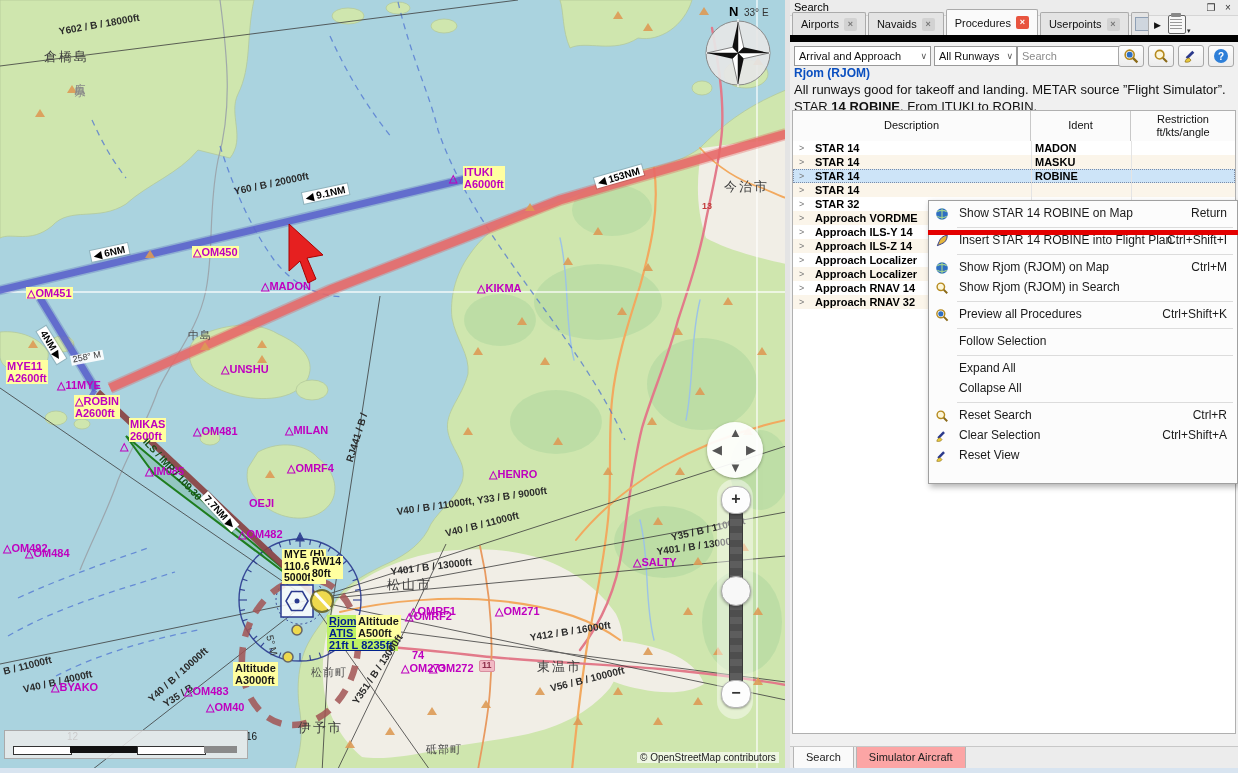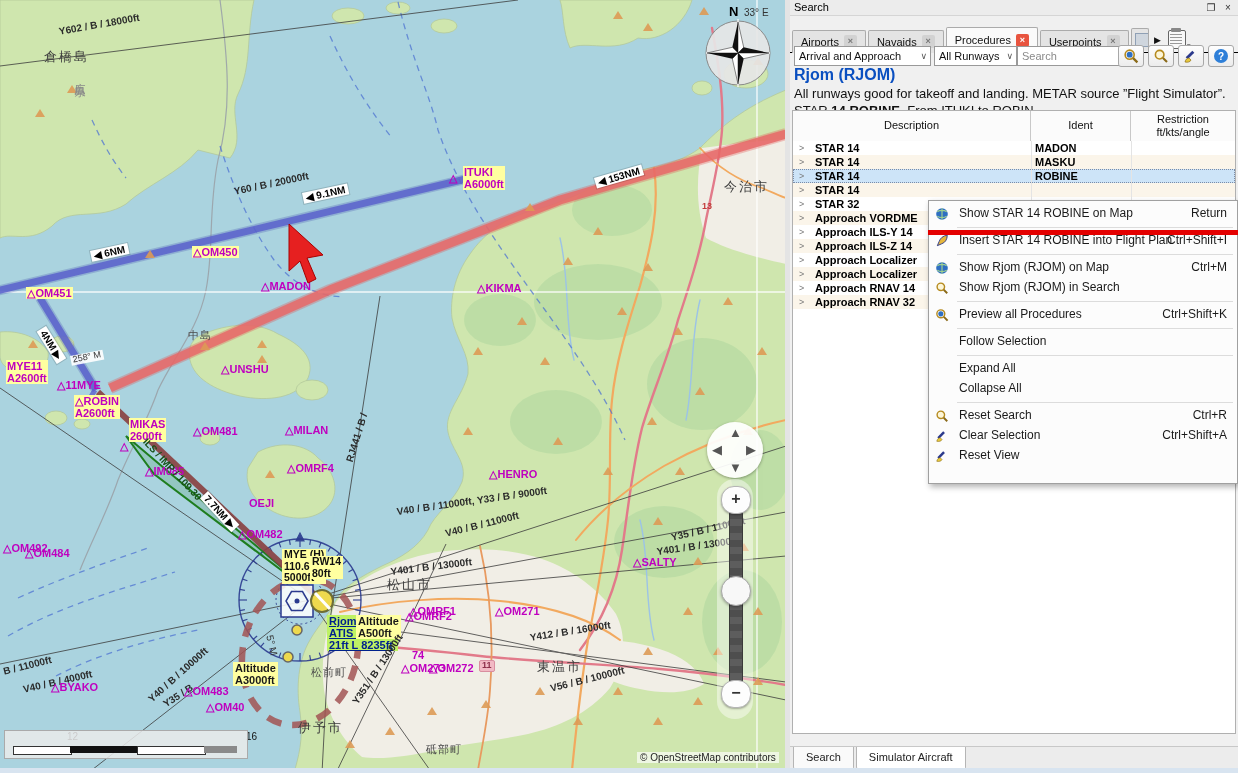--- a/index.html
+++ b/index.html
@@ -38,21 +38,21 @@
     text-align:center;font-size:16px;font-weight:700;color:#333;line-height:24px;}
   #slider-handle{left:721px;top:576px;width:28px;height:28px;border-radius:50%;background:#f8f8f8;border:1px solid #a8a8a8;box-shadow:0 1px 3px rgba(0,0,0,.35);}
   #scalebar{left:4px;top:730px;width:242px;height:27px;background:rgba(235,235,235,.85);border:1px solid #aaa;}
   .scaleseg{position:absolute;top:15px;height:7px;}
   
   #splitter{position:absolute;left:785px;top:0;width:5px;height:773px;background:#e4e4e4;z-index:20;}
   #panel{position:absolute;left:790px;top:0;width:448px;height:773px;background:#f0f0f0;z-index:21;font-size:11px;color:#111;}
   #titlebar{position:absolute;left:0;top:0;width:448px;height:15px;background:#ececec;border-bottom:1px solid #d5d5d5;}
   #titlebar .t{position:absolute;left:4px;top:1px;font-size:11px;color:#000;}
   .tb-btn{position:absolute;top:1px;width:14px;height:13px;text-align:center;font-size:10px;color:#333;line-height:13px;}
-  #tabrow{position:absolute;left:0;top:16px;width:448px;height:26px;display:flex;align-items:center;padding-left:2px;box-sizing:border-box;border-bottom:1px solid #000000;margin-top:11px;}
+  #tabrow{position:absolute;left:0;top:16px;width:448px;height:26px;display:flex;align-items:flex-end;padding-left:2px;box-sizing:border-box;border-bottom:7px solid #000000;}
   .tab{display:flex;align-items:center;gap:5px;height:22px;padding:0 8px;border:1px solid #ababab;border-bottom:none;background:#e4e4e4;margin-right:2px;border-radius:2px 2px 0 0;}
   .tab.active{background:#fafafa;height:25px;}
   .tab .x{width:13px;height:13px;border-radius:2px;background:#d2d2d2;color:#777;font-size:9px;line-height:13px;text-align:center;font-weight:700;}
   .tab .x.red{background:#e8543f;color:#fff;}
   .tab-stub{width:16px;height:22px;border:1px solid #ababab;border-bottom:none;background:#e4e4e4;border-radius:2px 2px 0 0;overflow:hidden;position:relative;}
   .tab-stub .half-icon{position:absolute;left:3px;top:4px;width:14px;height:12px;background:#cfd6de;border:1px solid #8fa0b5;}
   #tab-scroll{width:16px;height:20px;text-align:center;font-size:9px;color:#111;line-height:20px;margin:0 1px;}
   #win-menu{width:22px;height:20px;position:relative;margin-right:2px;}
   #win-menu .pad{position:absolute;left:1px;top:0;width:16px;height:17px;background:#f8f8f8;border:1px solid #666;border-radius:2px;}
   #win-menu .clip{position:absolute;left:4px;top:-2px;width:10px;height:4px;background:#888;border-radius:1px;}
@@ -60,36 +60,36 @@
      background:repeating-linear-gradient(0deg,#999 0 1px,transparent 1px 3px);}
   #win-menu .caret{position:absolute;right:-2px;bottom:0;font-size:7px;color:#222;}
   #filterrow{position:absolute;left:0;top:44px;width:448px;height:26px;}
   .combo{position:absolute;top:2px;height:20px;background:#fff;border:1px solid #999;box-sizing:border-box;font-size:11px;color:#111;line-height:18px;padding-left:4px;}
   .combo .arr{position:absolute;right:3px;top:0;color:#555;font-size:9px;line-height:18px;}
   #search-input{position:absolute;left:227px;top:2px;width:103px;height:20px;border:1px solid #999;box-sizing:border-box;font-size:11px;padding:0 4px;color:#111;font-family:"Liberation Sans",sans-serif;}
   #search-input::placeholder{color:#8a8a8a;}
   .fbtn{position:absolute;top:1px;width:26px;height:22px;background:linear-gradient(#fefefe,#ececec);border:1px solid #a8a8a8;border-radius:3px;box-sizing:border-box;text-align:center;}
   .fbtn svg{margin-top:2px;}
   #result-head{position:absolute;left:4px;top:66px;width:440px;}
-  #res-title{color:#0a4fc0;font-weight:700;font-size:16px;}
+  #res-title{color:#0a4fc0;font-weight:700;font-size:12px;}
   .res-line{font-size:13px;color:#111;margin-top:2px;white-space:nowrap;}
   #tablewrap{position:absolute;left:2px;top:110px;width:444px;height:624px;background:#fff;border:1px solid #b0b0b0;box-sizing:border-box;}
   #thead{position:absolute;left:0;top:0;width:442px;height:30px;background:#fbfbfb;border-bottom:1px solid #c8c8c8;}
   .th{position:absolute;top:0;height:30px;display:flex;align-items:center;justify-content:center;text-align:center;font-size:11px;color:#111;border-right:1px solid #c8c8c8;box-sizing:border-box;white-space:pre-line;line-height:1.2;}
   #rows{position:absolute;left:0;top:30px;width:442px;}
   .trow{position:relative;width:442px;height:14px;font-size:11px;font-weight:700;color:#000;background:#fff;}
   .trow.alt{background:#fbf5ea;}
   .trow.sel{background:#cde4f8;outline:1px dotted #7a8ca8;outline-offset:-1px;}
   .trow .chev{position:absolute;left:6px;top:0;font-size:9px;font-weight:400;color:#777;line-height:14px;}
   .trow .c1{position:absolute;left:22px;top:0;line-height:14px;white-space:nowrap;}
   .trow .c2{position:absolute;left:242px;top:0;line-height:14px;white-space:nowrap;}
   .trow .v1{position:absolute;left:238px;top:0;width:1px;height:14px;background:#e4e4e4;}
   .trow .v2{position:absolute;left:338px;top:0;width:1px;height:14px;background:#e4e4e4;}
   #bottom-tabs{position:absolute;left:0;top:746px;width:448px;height:22px;background:#ececec;border-top:1px solid #c8c8c8;display:flex;align-items:flex-start;padding-left:3px;box-sizing:border-box;}
-  .btab{height:21px;padding:0 12px;border:1px solid #b5b5b5;border-top:none;background:#ffffff;font-size:11px;line-height:20px;color:#222;margin-right:2px;border-radius:0 0 2px 2px;}
+  .btab{height:21px;padding:0 12px;border:1px solid #b5b5b5;border-top:none;background:#fca5a5;font-size:11px;line-height:20px;color:#222;margin-right:2px;border-radius:0 0 2px 2px;}
   .btab.active{background:#fafafa;}
   
   #ctx{position:absolute;left:928px;top:200px;width:310px;height:284px;background:#fcfcfc;border:1px solid #a0a0a0;box-shadow:2px 3px 6px rgba(0,0,0,.3);z-index:50;box-sizing:border-box;padding-top:3px;}
   .mitem{position:relative;height:20px;font-size:12px;color:#1a1a1a;}
   .mitem .mic{position:absolute;left:6px;top:3px;width:14px;height:14px;}
   .mitem .mlab{position:absolute;left:30px;top:2px;white-space:nowrap;}
   .mitem .msh{position:absolute;right:10px;top:2px;white-space:nowrap;}
   .msep{height:7px;position:relative;}
   .msep::after{content:"";position:absolute;left:28px;right:4px;top:3px;height:1px;background:#dcdcdc;}
   #red-underline{position:absolute;left:928px;top:230px;width:310px;height:5px;background:#e40000;z-index:55;}

